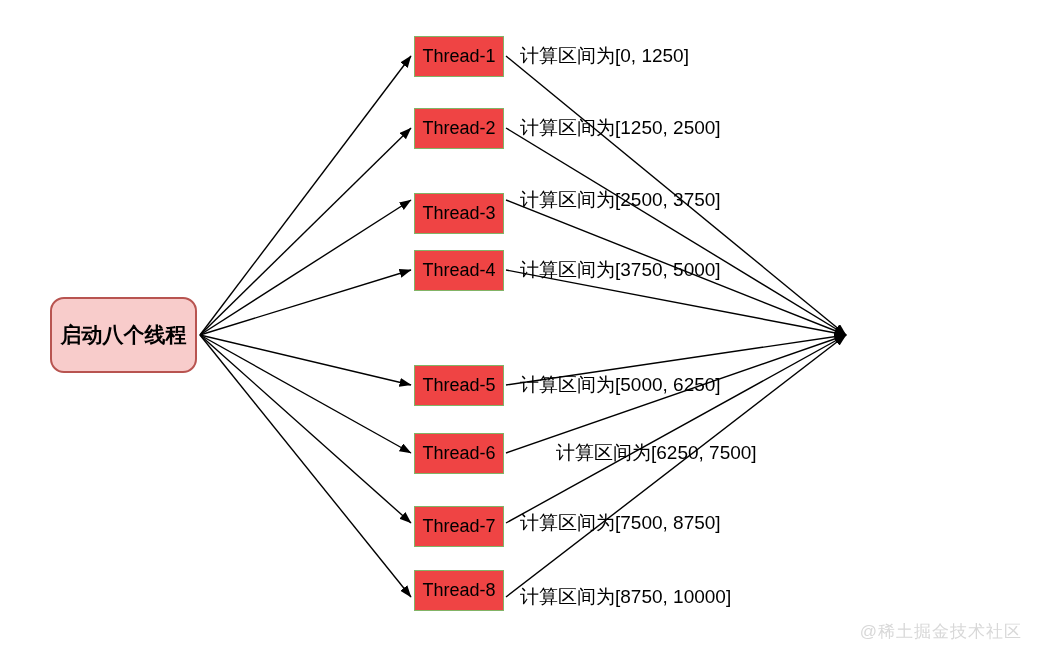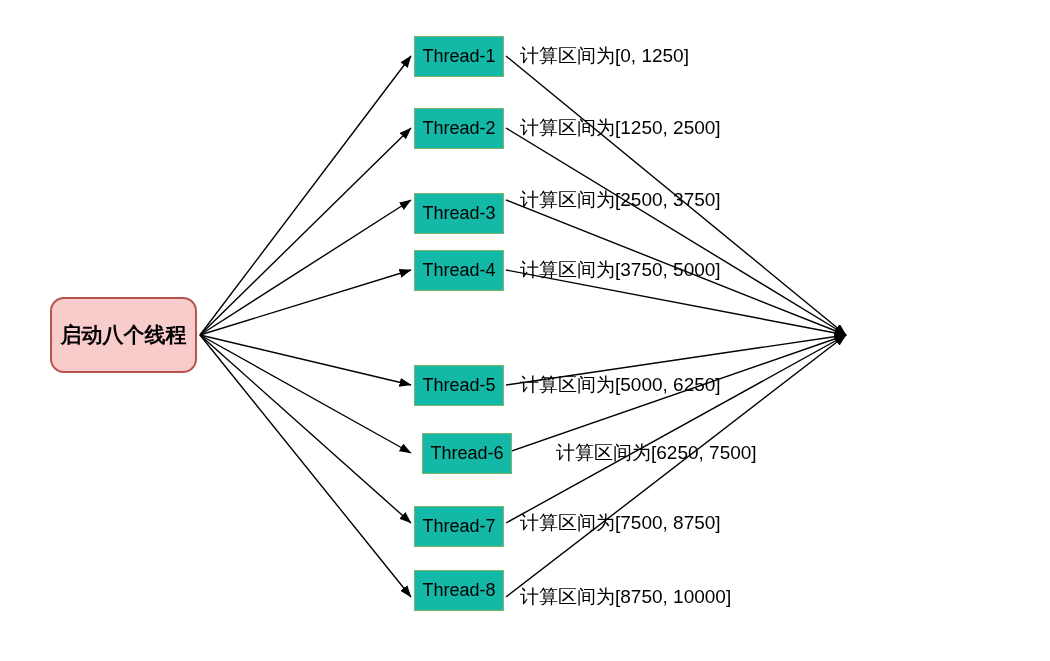--- a/index.html
+++ b/index.html
@@ -53,21 +53,21 @@
     border: 2px solid #D79B00;
     font-size: 19px;
     font-weight: bold;
     line-height: 1.35;
     flex-direction: column;
   }
   .thread-box {
     left: 414px;
     width: 90px;
     height: 41px;
-    background: #14b8a6;
+    background: #ef4444;
     border: 1.5px solid #82B366;
     font-size: 18px;
   }
   .interval-label {
     position: absolute;
     left: 520px;
     font-size: 19px;
     color: #000000;
     white-space: nowrap;
     transform: translateY(-50%);
@@ -130,29 +130,30 @@
       </div>
       <div class="interval-label" style="top: 200px;">计算区间为[2500, 3750]</div>
       <div class="node thread-box" style="top: 249.5px;">
         <span>Thread-4</span>
       </div>
       <div class="interval-label" style="top: 270px;">计算区间为[3750, 5000]</div>
       <div class="node thread-box" style="top: 364.5px;">
         <span>Thread-5</span>
       </div>
       <div class="interval-label" style="top: 385px;">计算区间为[5000, 6250]</div>
-      <div class="node thread-box" style="top: 432.5px; margin-left: 8px;">
+      <div class="node thread-box" style="top: 432.5px;">
         <span>Thread-6</span>
       </div>
       <div class="interval-label" style="top: 453px; margin-left: 36px;">计算区间为[6250, 7500]</div>
       <div class="node thread-box" style="top: 506px;">
         <span>Thread-7</span>
       </div>
       <div class="interval-label" style="top: 523px;">计算区间为[7500, 8750]</div>
       <div class="node thread-box" style="top: 570px;">
         <span>Thread-8</span>
       </div>
       <div class="interval-label" style="top: 597px;">计算区间为[8750, 10000]</div>
     </div>
 
 
+  <div class="watermark">@稀土掘金技术社区</div>
 
 </div>
 
 </body></html>

